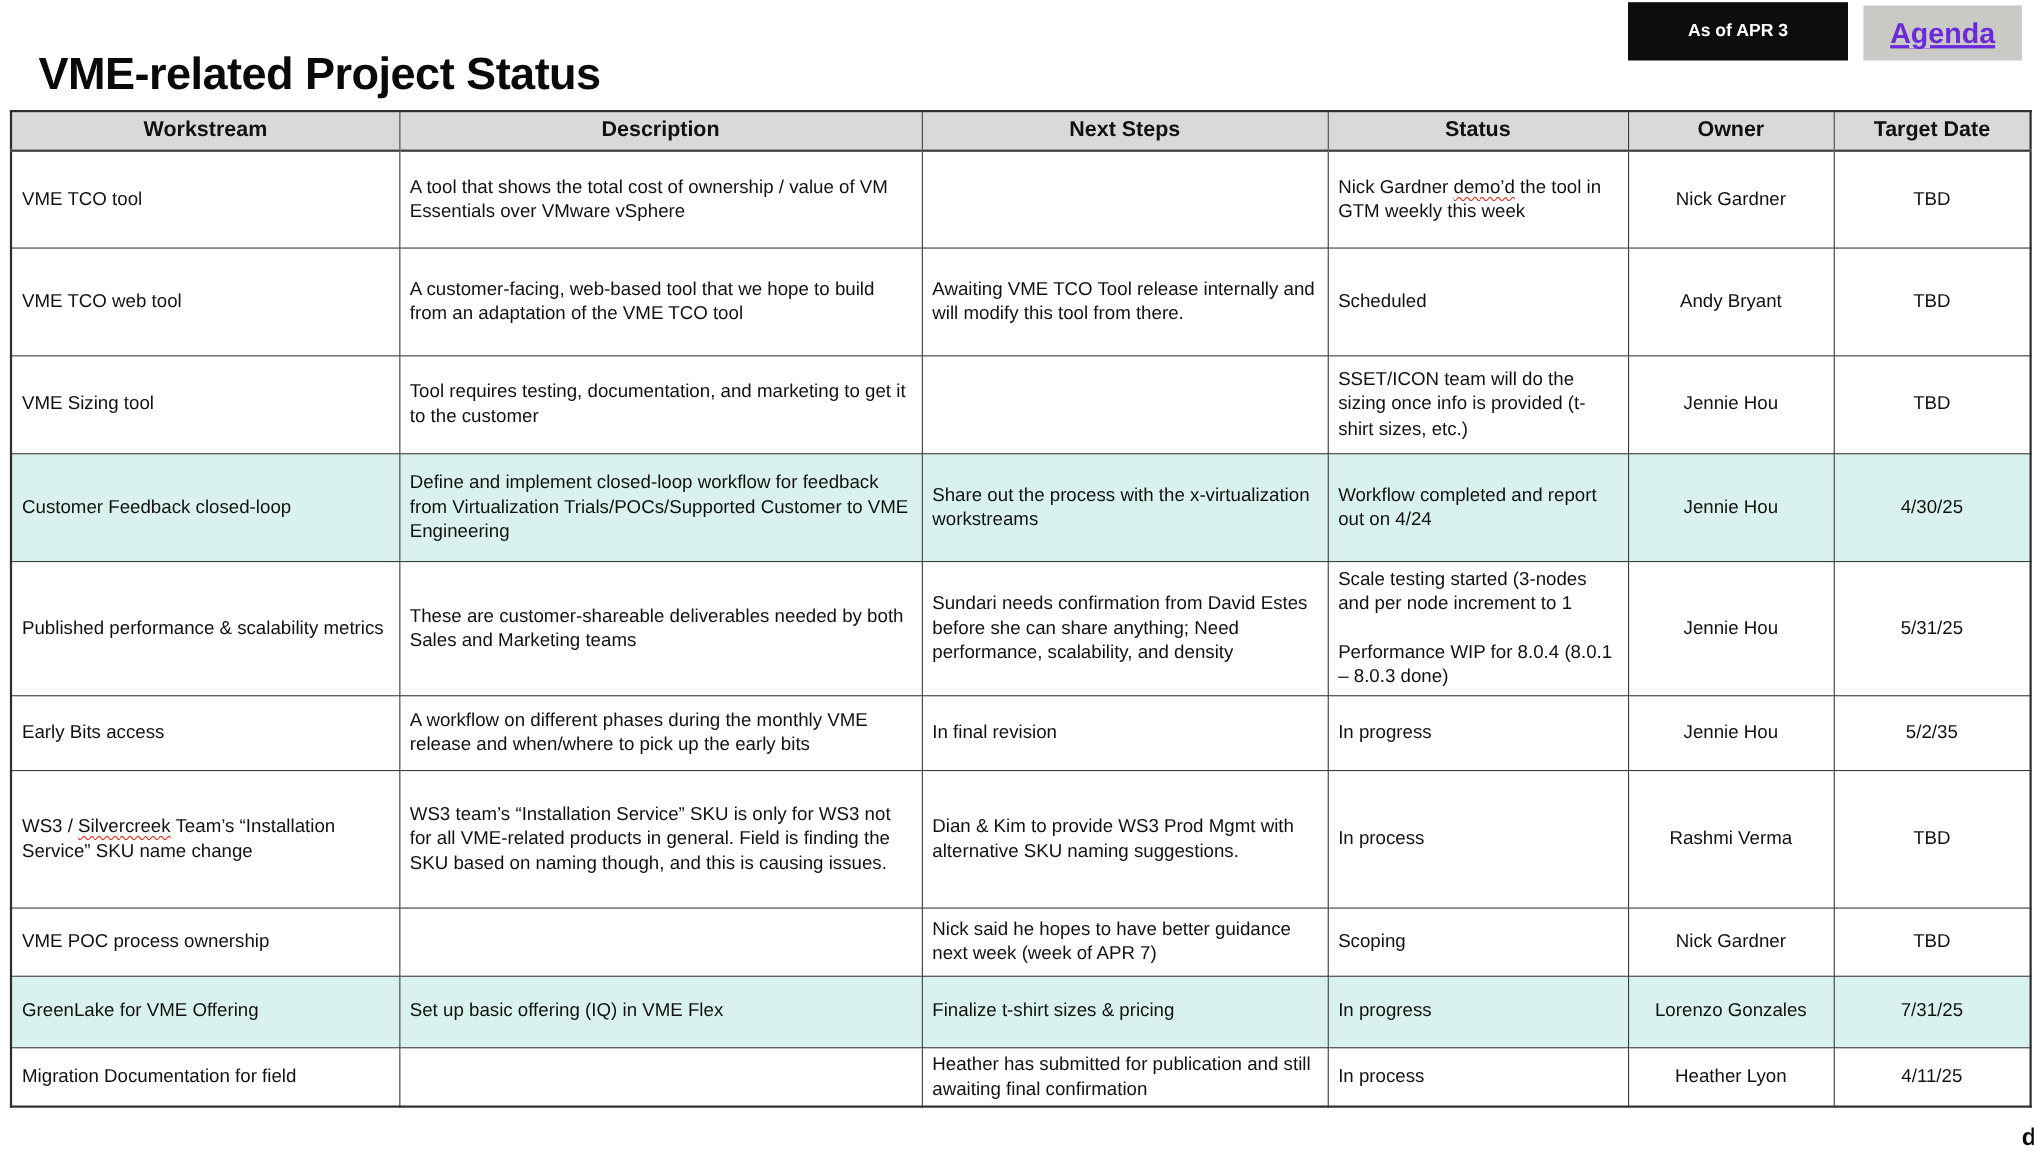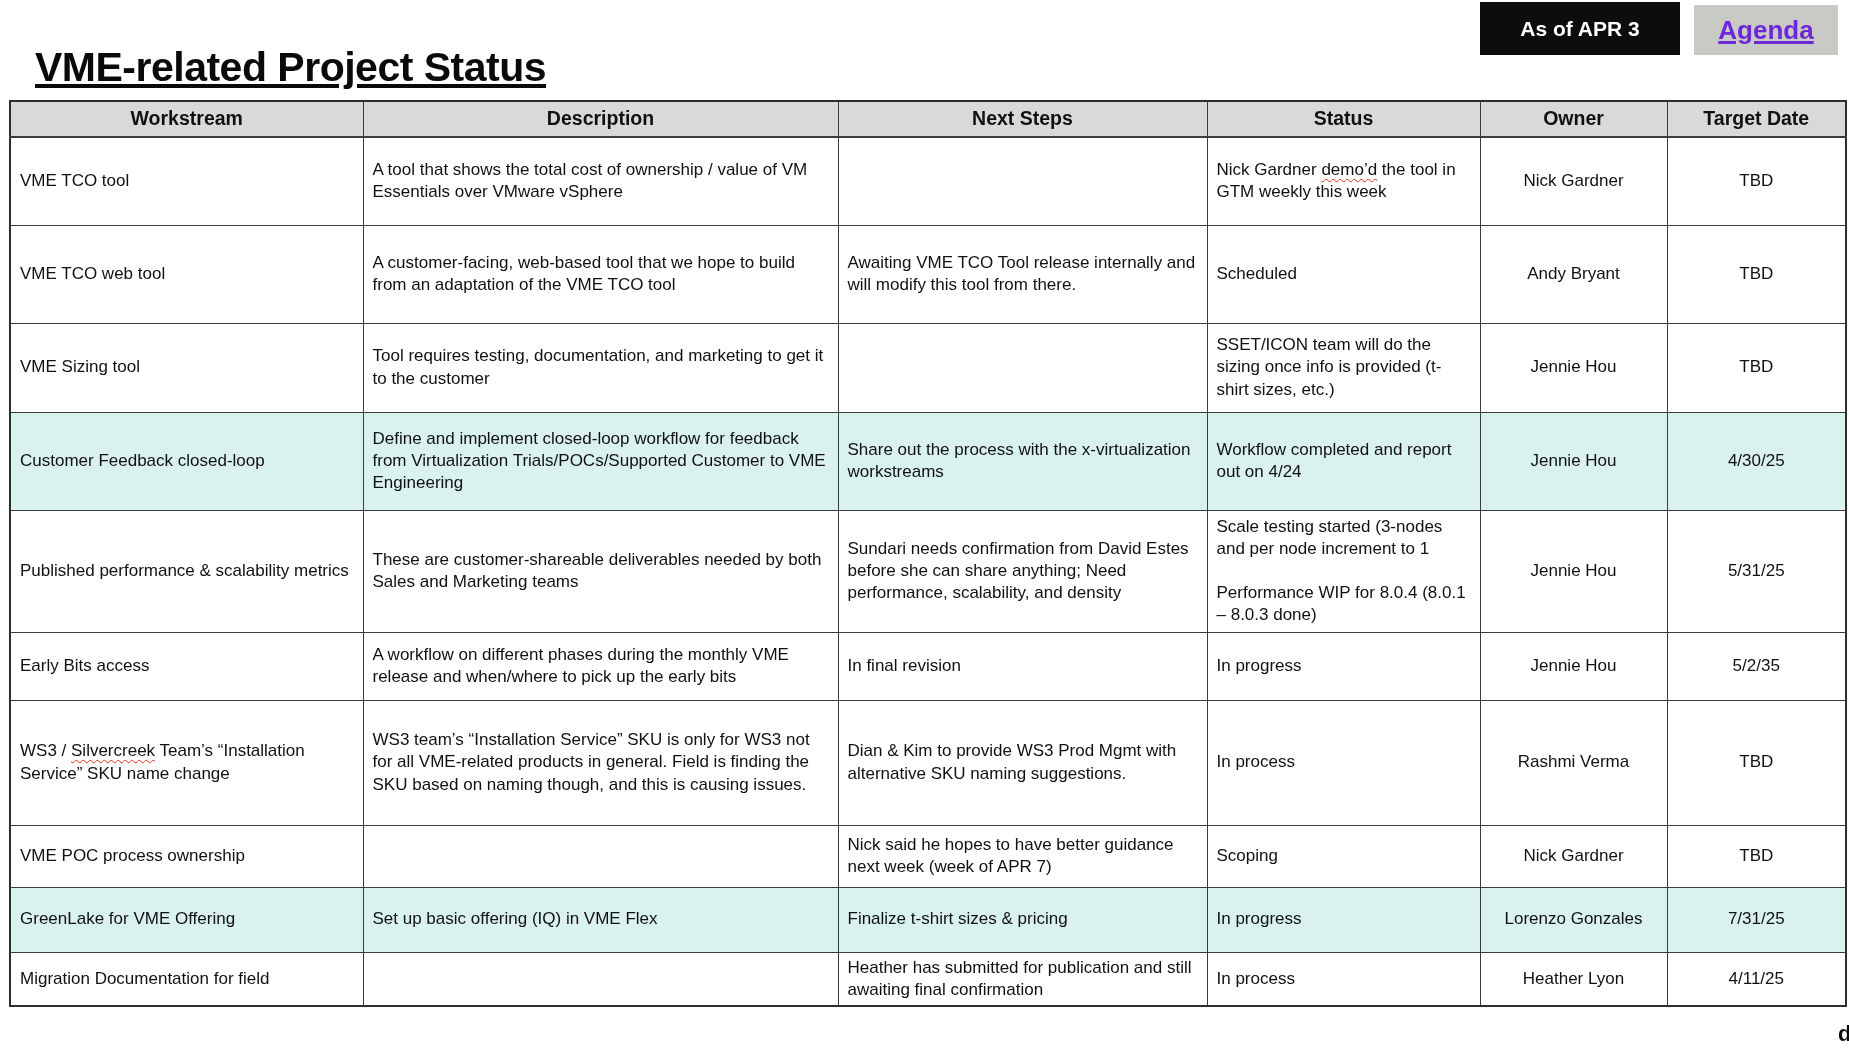--- a/index.html
+++ b/index.html
@@ -1,23 +1,23 @@
 <!DOCTYPE html>
 <html><head>
 <meta charset="utf-8">
 <style>
   html,body{margin:0;padding:0;background:#ffffff;}
   body{font-family:"Liberation Sans",sans-serif;color:#111111;}
   .slide{position:relative;width:1849px;height:1053px;background:#ffffff;overflow:hidden;}
 
   .title{position:absolute;left:35px;top:44px;margin:0;font-size:41px;font-weight:700;
-         letter-spacing:-0.5px;color:#0a0a0a;text-decoration:underline;}
+         letter-spacing:-0.5px;color:#0a0a0a;}
 
   .asof{position:absolute;left:1480px;top:2px;width:200px;height:53px;background:#0d0d0d;
-        color:#ffffff;font-weight:700;font-size:21px;display:flex;align-items:center;
+        color:#ffffff;font-weight:700;font-size:16px;display:flex;align-items:center;
         justify-content:center;}
   .agenda{position:absolute;left:1694px;top:5px;width:144px;height:50px;background:#c9c9c6;
         color:#6d28d9;font-weight:700;font-size:26px;display:flex;align-items:center;
         justify-content:center;text-decoration:underline;text-decoration-thickness:2.5px;
         cursor:pointer;}
 
   table.status{position:absolute;left:9px;top:100px;width:1836px;border-collapse:collapse;
         table-layout:fixed;border:2.5px solid #2e2e2e;font-size:17px;line-height:1.3;}
   th,td{border:1.6px solid #3b3b3b;padding:4px 9px;overflow:hidden;}
   thead th{background:#d9d9d9;font-weight:700;font-size:19.5px;text-align:center;

